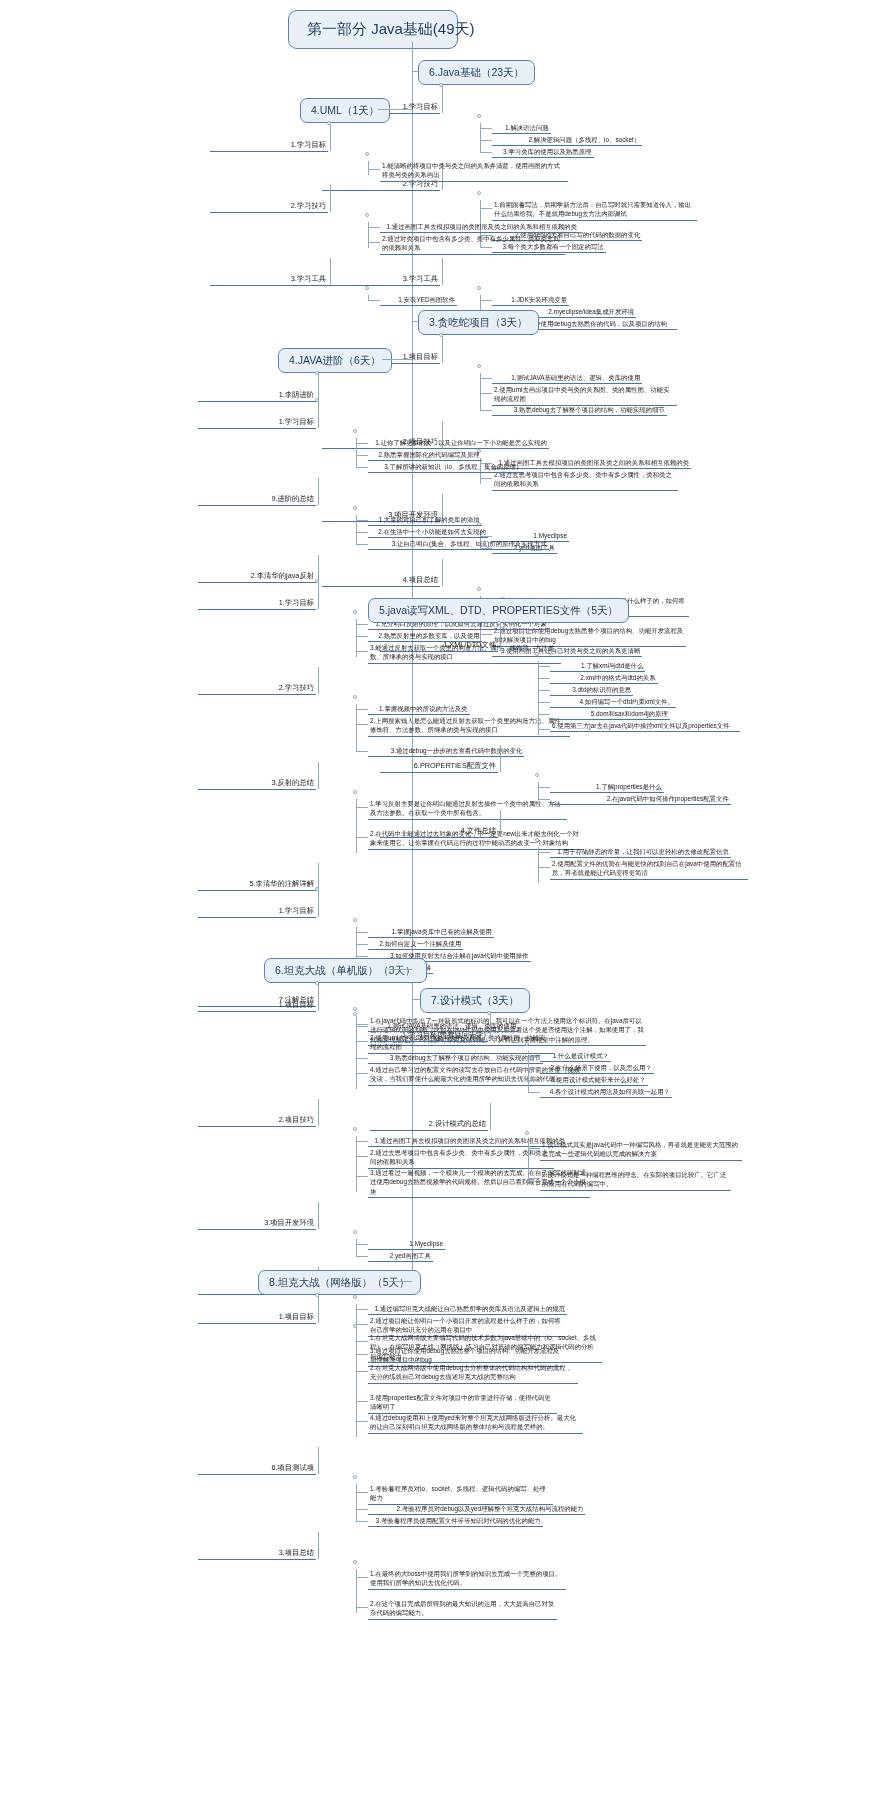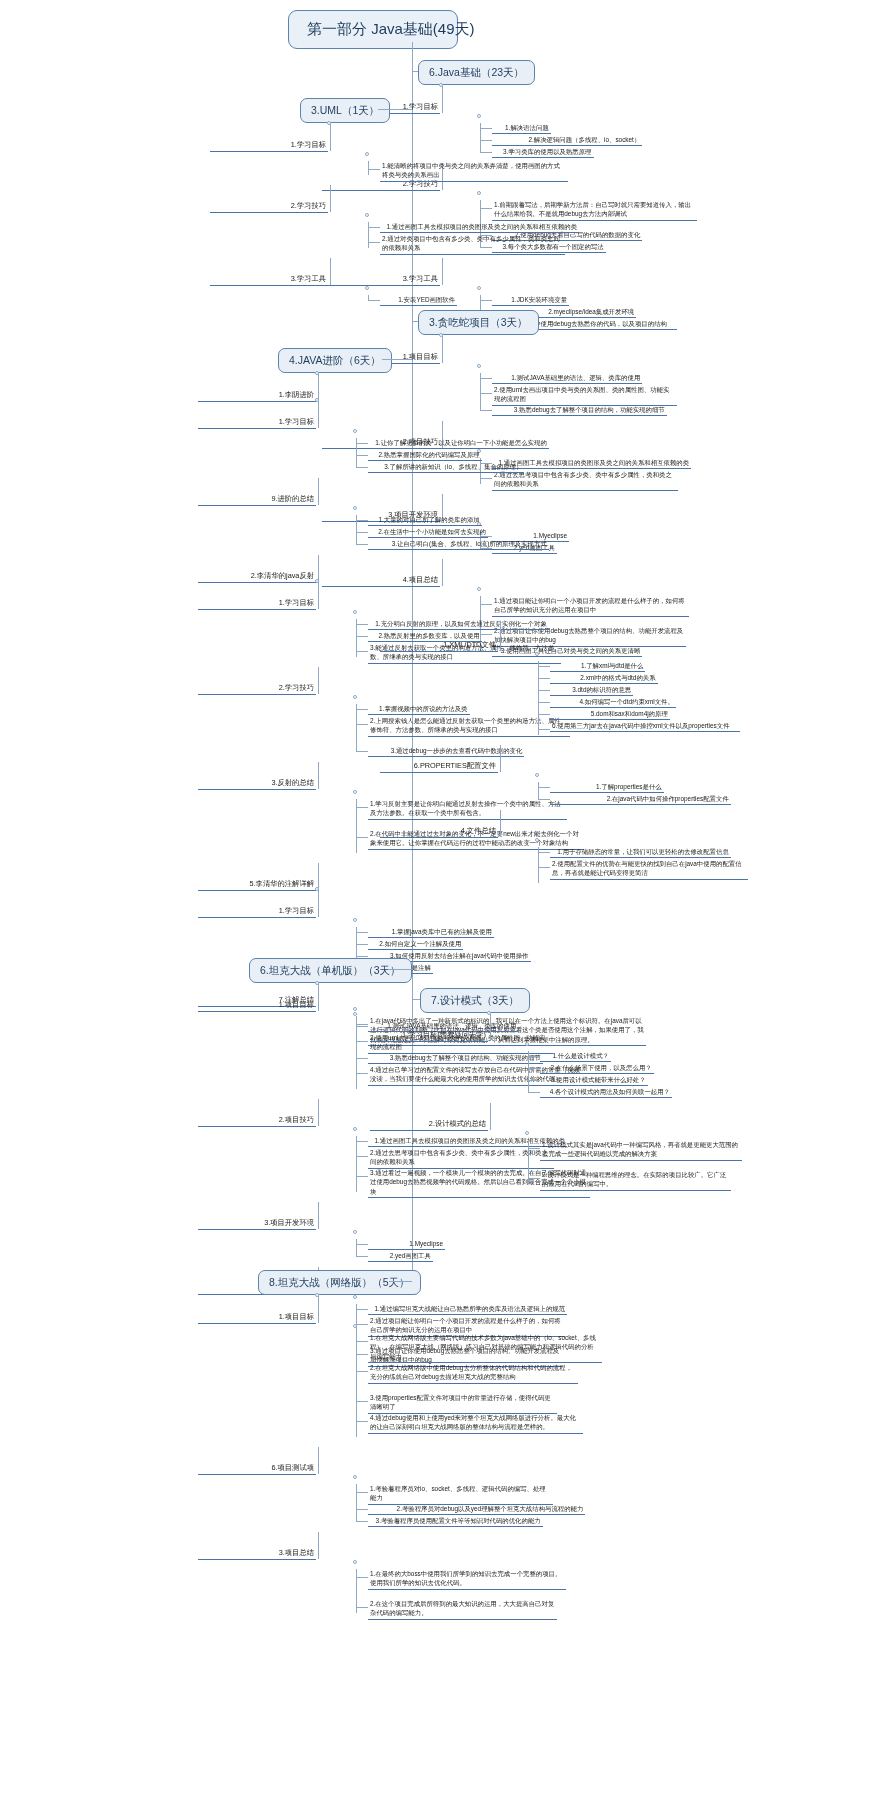--- a/index.html
+++ b/index.html
@@ -109,21 +109,21 @@
     <div class="ul" style="left: 322px; top: 274px; width: 118px;">3.学习工具</div>
     <div class="v" style="left: 442px; top: 258px; height: 27px;"></div>
     <div class="dot" style="left: 477px; top: 286px;"></div>
     <div class="leaf" style="left: 492px; top: 295px; width: 77.1px;">1.JDK安装环境变量</div>
     <div class="h" style="left: 480px; top: 300px; width: 12px;"></div>
     <div class="leaf" style="left: 492px; top: 307px; width: 144.2px;">2.myeclipse/idea集成开发环境</div>
     <div class="h" style="left: 480px; top: 312px; width: 12px;"></div>
     <div class="leaf wrap" style="left: 492px; top: 319px; width: 185px;">3.在myeclipse中使用debug去熟悉你的代码，以及项目的结构</div>
     <div class="h" style="left: 480px; top: 327px; width: 12px;"></div>
     <div class="v" style="left: 480px; top: 295px; height: 38px;"></div>
-    <div class="box lvl1" style="left: 300px; top: 98px;">3.UML（1天）</div>
+    <div class="box lvl1" style="left: 300px; top: 98px;">4.UML（1天）</div>
     <div class="h" style="left: 378px; top: 109px; width: 34px;"></div>
     <div class="dot" style="left: 327px; top: 121px;"></div>
     <div class="ul" style="left: 210px; top: 140px; width: 118px;">1.学习目标</div>
     <div class="v" style="left: 330px; top: 124px; height: 27px;"></div>
     <div class="dot" style="left: 365px; top: 152px;"></div>
     <div class="leaf wrap" style="left: 380px; top: 161px; width: 188px;">1.能清晰的将项目中类与类之间的关系弄清楚，使用画图的方式将类与类的关系画出</div>
     <div class="h" style="left: 368px; top: 169px; width: 12px;"></div>
     <div class="v" style="left: 368px; top: 161px; height: 14px;"></div>
     <div class="ul" style="left: 210px; top: 201px; width: 118px;">2.学习技巧</div>
     <div class="v" style="left: 330px; top: 185px; height: 27px;"></div>
@@ -249,20 +249,21 @@
     <div class="h" style="left: 356px; top: 956px; width: 12px;"></div>
     <div class="leaf" style="left: 368px; top: 963px; width: 64.9px;">4.了解什么是注解</div>
     <div class="h" style="left: 356px; top: 968px; width: 12px;"></div>
     <div class="v" style="left: 356px; top: 927px; height: 42px;"></div>
     <div class="ul" style="left: 198px; top: 995px; width: 118px;">7.注解总结</div>
     <div class="v" style="left: 318px; top: 979px; height: 27px;"></div>
     <div class="dot" style="left: 353px; top: 1007px;"></div>
     <div class="leaf wrap" style="left: 368px; top: 1016px; width: 278px;">1.在java代码中多出了一种新形式的标识的。我可以在一个方法上使用这个标识符。在java后可以进行逻辑代码的判断（比如在java代码中使用反射查看这个类是否使用这个注解，如果使用了，我就就实现是定义一个注解时你究竟做功能），从而达到掌握框架中注解的原理。</div>
     <div class="h" style="left: 356px; top: 1024px; width: 12px;"></div>
     <div class="v" style="left: 356px; top: 1016px; height: 34px;"></div>
+    <div class="box lvl1" style="left: 368px; top: 598px;">5.java读写XML、DTD、PROPERTIES文件（5天）</div>
     <div class="h" style="left: 586px; top: 609px;"></div>
     <div class="dot" style="left: 497px; top: 621px;"></div>
     <div class="ul" style="left: 380px; top: 640px; width: 118px;">1.XML/DTD文件</div>
     <div class="v" style="left: 500px; top: 624px; height: 27px;"></div>
     <div class="dot" style="left: 535px; top: 652px;"></div>
     <div class="leaf" style="left: 550px; top: 661px; width: 95.4px;">1.了解xml与dtd是什么</div>
     <div class="h" style="left: 538px; top: 666px; width: 12px;"></div>
     <div class="leaf" style="left: 550px; top: 673px; width: 107.6px;">2.xml中的格式与dtd的关系</div>
     <div class="h" style="left: 538px; top: 678px; width: 12px;"></div>
     <div class="leaf" style="left: 550px; top: 685px; width: 83.2px;">3.dtd的标识符的意思</div>
@@ -283,21 +284,21 @@
     <div class="h" style="left: 538px; top: 799px; width: 12px;"></div>
     <div class="v" style="left: 538px; top: 782px; height: 18px;"></div>
     <div class="ul" style="left: 380px; top: 826px; width: 118px;">4.文件总结</div>
     <div class="v" style="left: 500px; top: 810px; height: 27px;"></div>
     <div class="dot" style="left: 535px; top: 838px;"></div>
     <div class="leaf" style="left: 550px; top: 847px; width: 180.8px;">1.用于存储静态的常量，让我们可以更轻松的去修改配置信息</div>
     <div class="h" style="left: 538px; top: 852px; width: 12px;"></div>
     <div class="leaf wrap" style="left: 550px; top: 859px; width: 198px;">2.使用配置文件的优势在与能更快的找到自己在java中使用的配置信息，再者就是能让代码变得更简洁</div>
     <div class="h" style="left: 538px; top: 867px; width: 12px;"></div>
     <div class="v" style="left: 538px; top: 847px; height: 36px;"></div>
-    <div class="box lvl1" style="left: 249px; top: 958px;">6.坦克大战（单机版）（3天）</div>
+    <div class="box lvl1" style="left: 264px; top: 958px;">6.坦克大战（单机版）（3天）</div>
     <div class="h" style="left: 388px; top: 969px; width: 24px;"></div>
     <div class="dot" style="left: 315px; top: 981px;"></div>
     <div class="ul" style="left: 198px; top: 1000px; width: 118px;">1.项目目标</div>
     <div class="v" style="left: 318px; top: 984px; height: 27px;"></div>
     <div class="dot" style="left: 353px; top: 1012px;"></div>
     <div class="leaf" style="left: 368px; top: 1021px; width: 150.3px;">1.测试JAVA基础里的语法、逻辑、类库的使用</div>
     <div class="h" style="left: 356px; top: 1026px; width: 12px;"></div>
     <div class="leaf wrap" style="left: 368px; top: 1033px; width: 185px;">2.使用uml去画出项目中类与类的关系图、类的属性图、功能实现的流程图</div>
     <div class="h" style="left: 356px; top: 1041px; width: 12px;"></div>
     <div class="leaf" style="left: 368px; top: 1053px; width: 174.7px;">3.熟悉debug去了解整个项目的结构、功能实现的细节</div>

